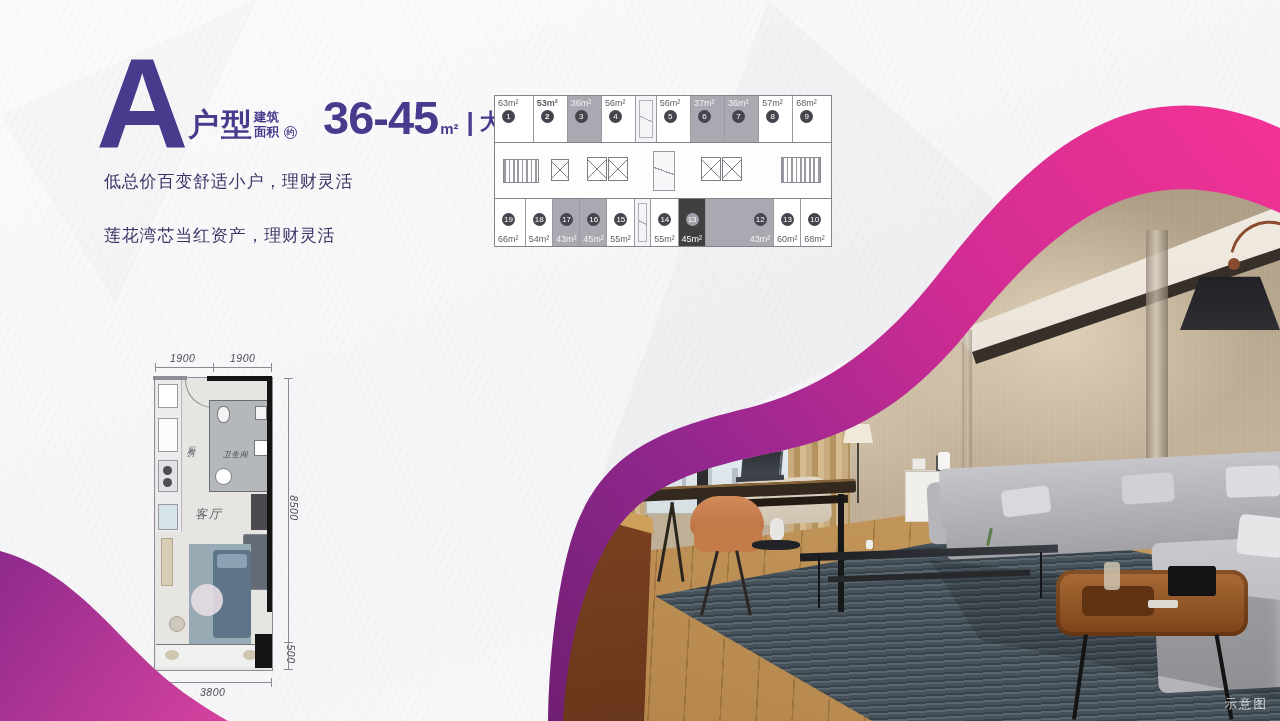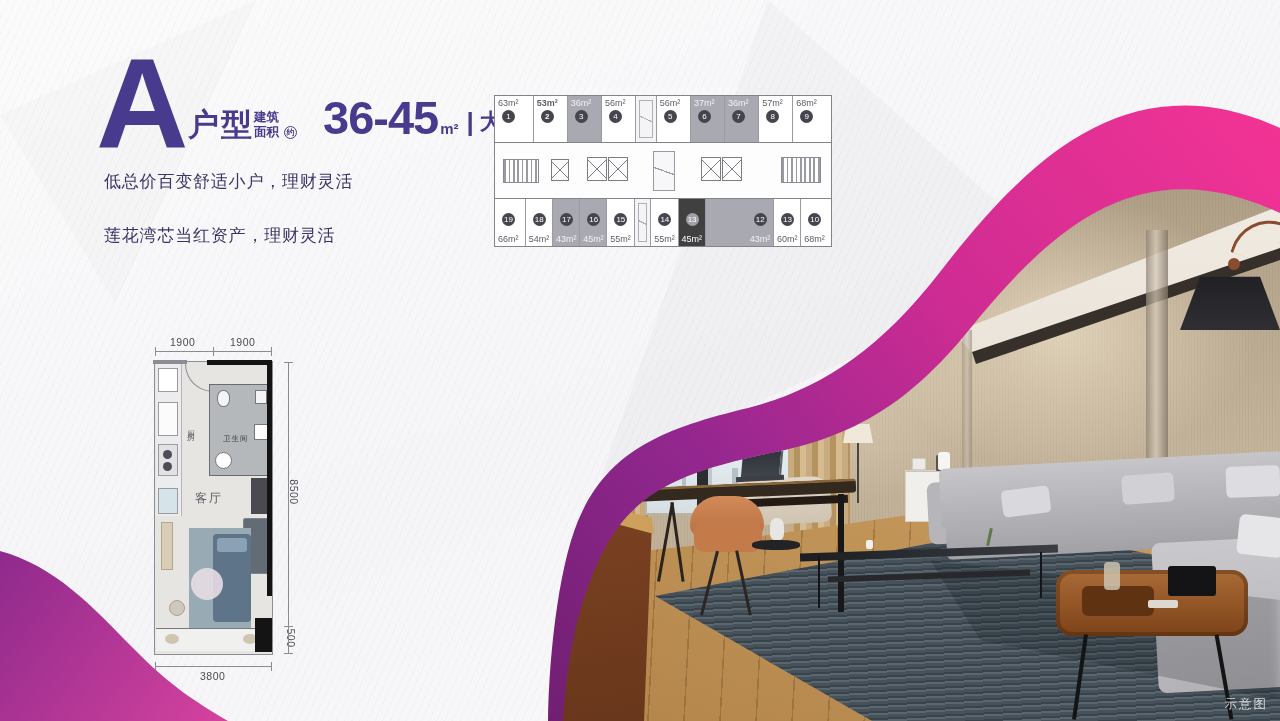--- a/index.html
+++ b/index.html
@@ -47,21 +47,21 @@
     background:linear-gradient(25deg,transparent calc(50% - 0.6px),#b0b0b8 calc(50% - 0.6px) calc(50% + 0.6px),transparent calc(50% + 0.6px));}
   #corridor{position:relative;flex:1;border-top:1.5px solid #83838c;border-bottom:1.5px solid #83838c;background:#fdfdfe;}
   .elevBox{position:absolute;border:1.2px solid #7c7c84;background:
     linear-gradient(45deg,transparent calc(50% - 0.7px),#7c7c84 calc(50% - 0.7px) calc(50% + 0.7px),transparent calc(50% + 0.7px)),
     linear-gradient(-45deg,transparent calc(50% - 0.7px),#7c7c84 calc(50% - 0.7px) calc(50% + 0.7px),transparent calc(50% + 0.7px));}
   .stairBox{position:absolute;border:1px solid #8a8a92;background:repeating-linear-gradient(90deg,#9a9aa2 0 1.5px,transparent 1.5px 4.5px);}
   .coreShaft{position:absolute;border:1px solid #9a9aa2;background:
     linear-gradient(20deg,transparent calc(50% - 0.6px),#9a9aa2 calc(50% - 0.6px) calc(50% + 0.6px),transparent calc(50% + 0.6px)),#f7f7f9;}
 
   
-  #fplan{position:absolute;left:148px;top:336px;width:160px;height:350px;}
+  #fplan{position:absolute;left:148px;top:352px;width:160px;height:350px;font-style:italic;}
   .dimText{position:absolute;font-size:10.5px;color:#4a4a52;letter-spacing:0.5px;}
   .dimLine{position:absolute;background:#8a8a92;}
   .planBody{position:absolute;left:7px;top:26px;width:117px;height:292px;background:#e7e5e2;outline:1.5px solid #8d8d95;}
   .wallBlack{position:absolute;background:#141414;}
   .wallGray{position:absolute;background:#8d8d95;}
 
   
   #photo{position:absolute;inset:0;
     clip-path:path("M 1280 212 C 1140 148 1052 226 968 330 C 908 404 852 436 775 452 C 688 470 636 488 604 548 C 580 592 566 652 562 721 L 1280 721 Z");}
   #wall{position:absolute;inset:0;background:

